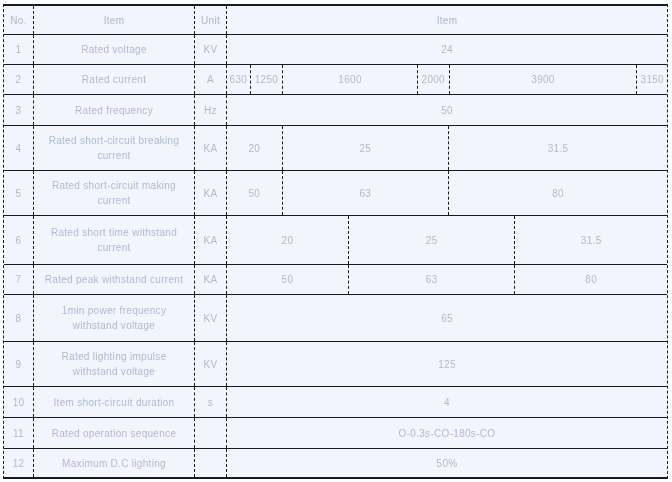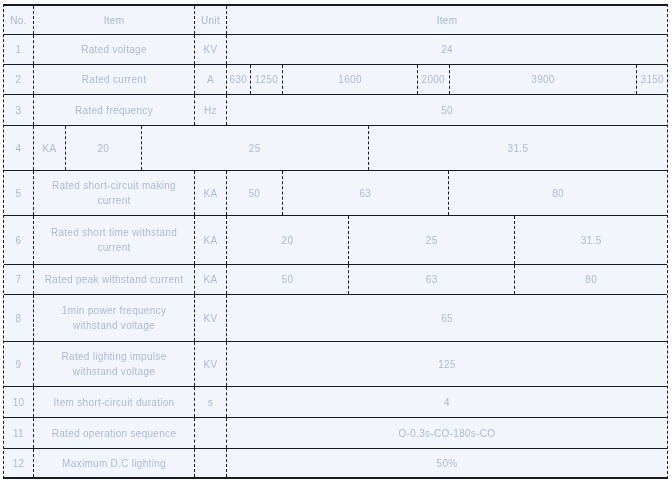--- a/index.html
+++ b/index.html
@@ -92,20 +92,21 @@
       <div class="row" style="height: 31px;">
         <div class="cell no-col">3</div>
         <div class="cell item-col">Rated frequency</div>
         <div class="cell unit-col">Hz</div>
         <div class="data-wrap">
           <div class="cell data-cell" style="flex: 442 1 0px;">50</div>
         </div>
       </div>
       <div class="row" style="height: 45px;">
         <div class="cell no-col">4</div>
+        <div class="cell item-col">Rated short-circuit breaking current</div>
         <div class="cell unit-col">KA</div>
         <div class="data-wrap">
           <div class="cell data-cell" style="flex: 55 1 0px;">20</div>
           <div class="cell data-cell" style="flex: 167 1 0px;">25</div>
           <div class="cell data-cell" style="flex: 220 1 0px;">31.5</div>
         </div>
       </div>
       <div class="row" style="height: 45px;">
         <div class="cell no-col">5</div>
         <div class="cell item-col">Rated short-circuit making current</div>

